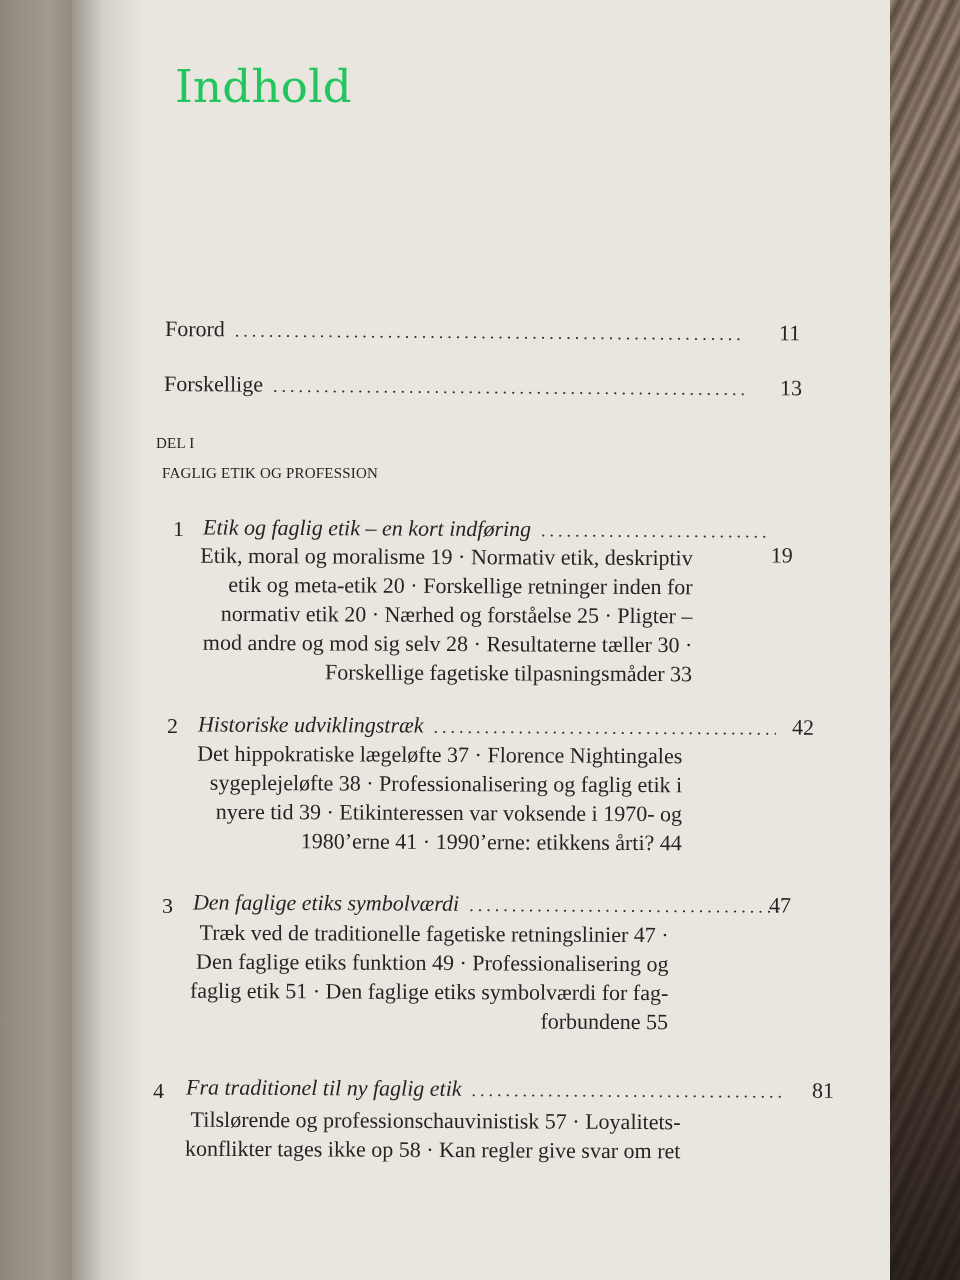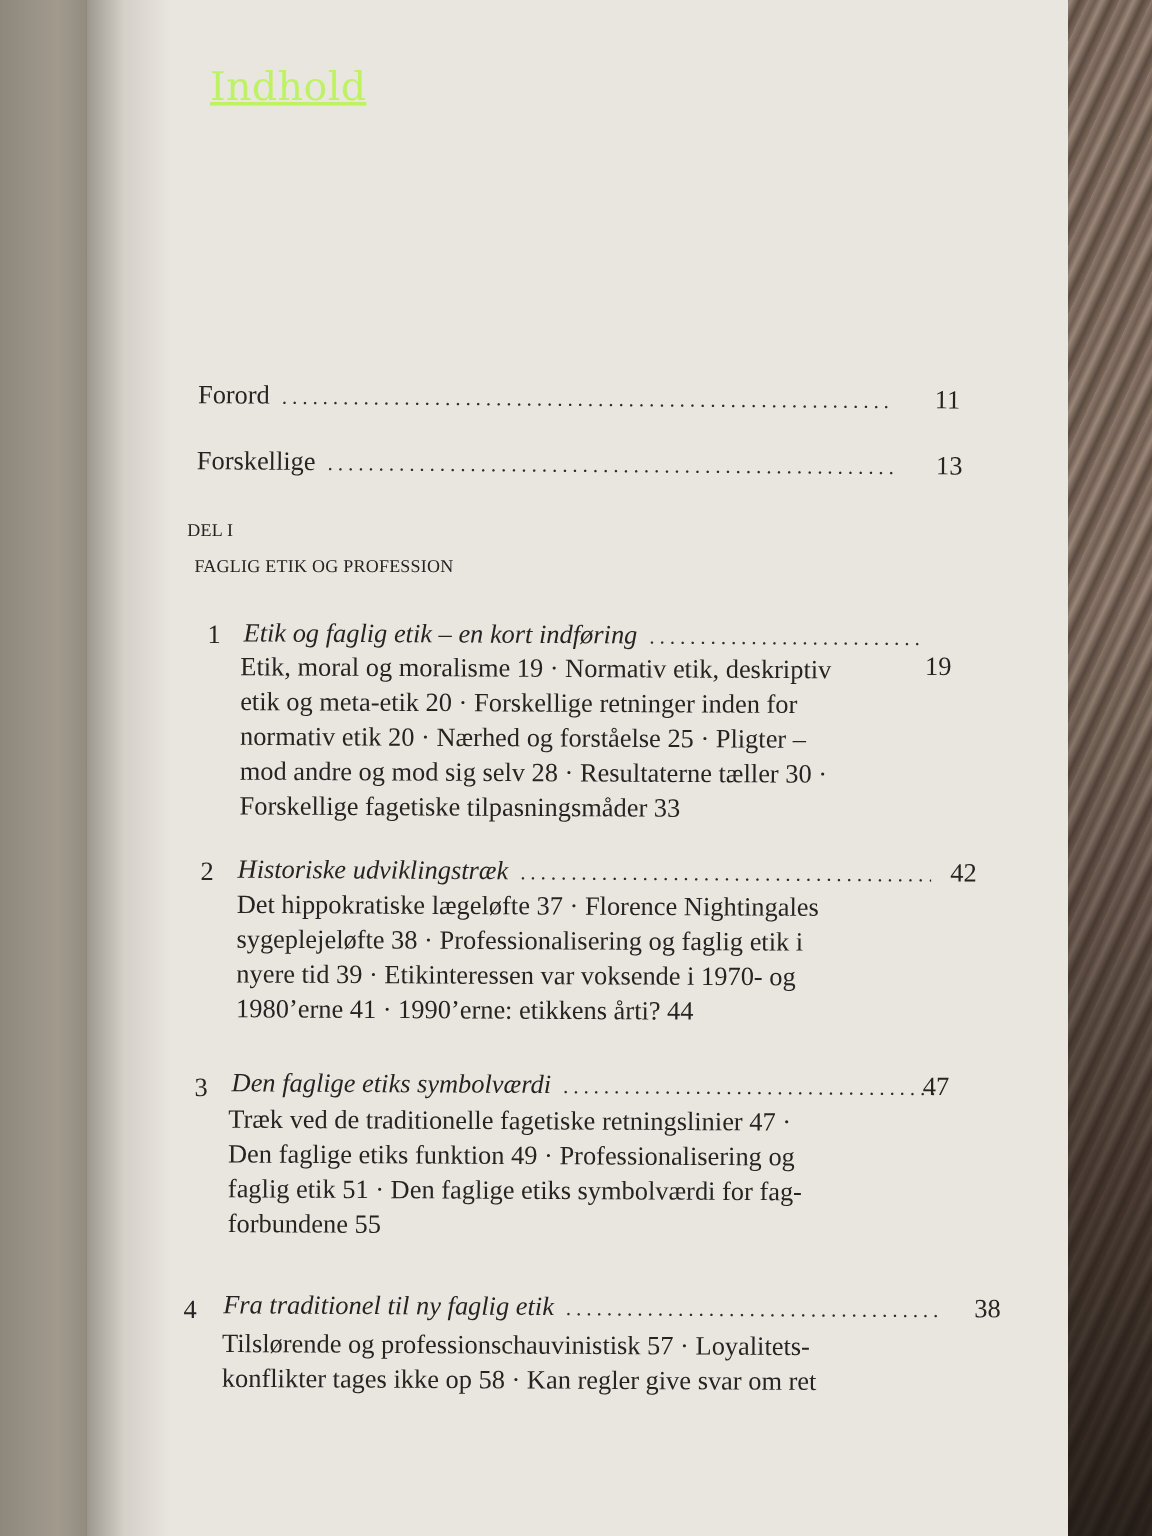--- a/index.html
+++ b/index.html
@@ -27,24 +27,24 @@
       position: absolute; left: 72px; top: 0; width: 818px; height: 1280px;
       background: #e9e6df;
       clip-path: polygon(0 0, 820px 0, 845px 1280px, 0 1280px);
     }
     .page-shadow {
       position: absolute; left: 72px; top: 0; width: 70px; height: 1280px;
       background: linear-gradient(90deg, rgba(90,84,74,0.55) 0%, rgba(150,144,134,0.25) 45%, rgba(0,0,0,0) 100%);
     }
     .title {
       position: absolute; left: 175px; top: 30px;
-      font-size: 33px; color: #bef264; letter-spacing: 0.3px;
-      font-family: "DejaVu Serif", serif; font-weight: normal; text-decoration: underline;
+      font-size: 45px; color: #22c55e; letter-spacing: 0.3px;
+      font-family: "DejaVu Serif", serif; font-weight: normal;
     }
-    .toc { position: absolute; left: 0; top: 0; width: 960px; height: 972px; color: #262422; }
+    .toc { position: absolute; left: 0; top: 0; width: 960px; height: 972px; color: #262422; text-align: right; }
     .entry-row {
       position: absolute; display: flex; align-items: baseline;
       font-size: 22px; white-space: nowrap;
     }
     .entry-row .label { padding-right: 10px; }
     .entry-row .dots {
       flex: 1; overflow: hidden; letter-spacing: 4px; color: #2e2b28; font-size: 18px;
     }
     .entry-row .page-no { position: absolute; }
     .del { position: absolute; font-size: 15px; letter-spacing: 0.2px; }
@@ -127,21 +127,21 @@
       <div>faglig etik  51 · Den faglige etiks symbolværdi for fag-</div>
       <div>forbundene  55</div>
     </div>
   </div>
 
   <div>
     <span class="chap-num" style="left:153px; top:1078px;">4</span>
     <div class="entry-row" style="left:186px; top:1076px; width:596px; transform:rotate(0.3deg);">
       <span class="label chap-title">Fra traditionel til ny faglig etik</span>
       <span class="dots">....................................................................................</span>
-      <span class="page-no" style="left:626px;">38</span>
+      <span class="page-no" style="left:626px;">81</span>
     </div>
     <div class="sub" style="left:185px; top:1106px; transform:rotate(0.3deg);">
       <div>Tilslørende og professionschauvinistisk  57 · Loyalitets-</div>
       <div>konflikter tages ikke op  58 · Kan regler give svar om ret</div>
     </div>
   </div>
 
 </div>
 
 </body></html>

